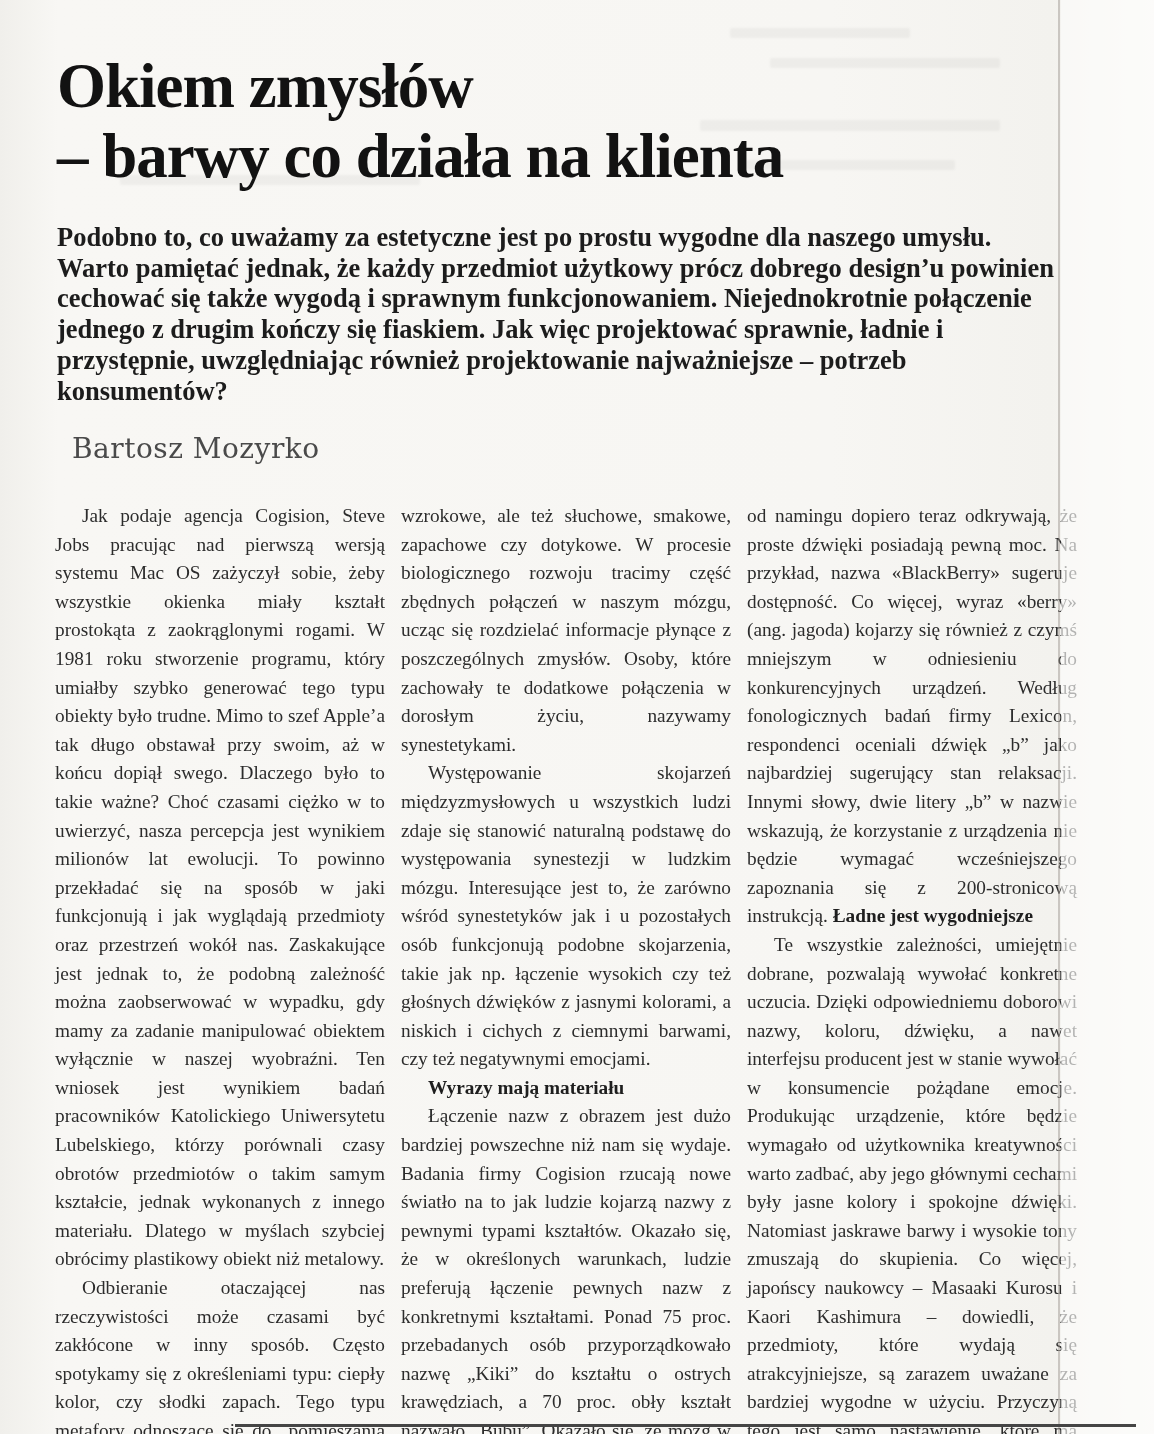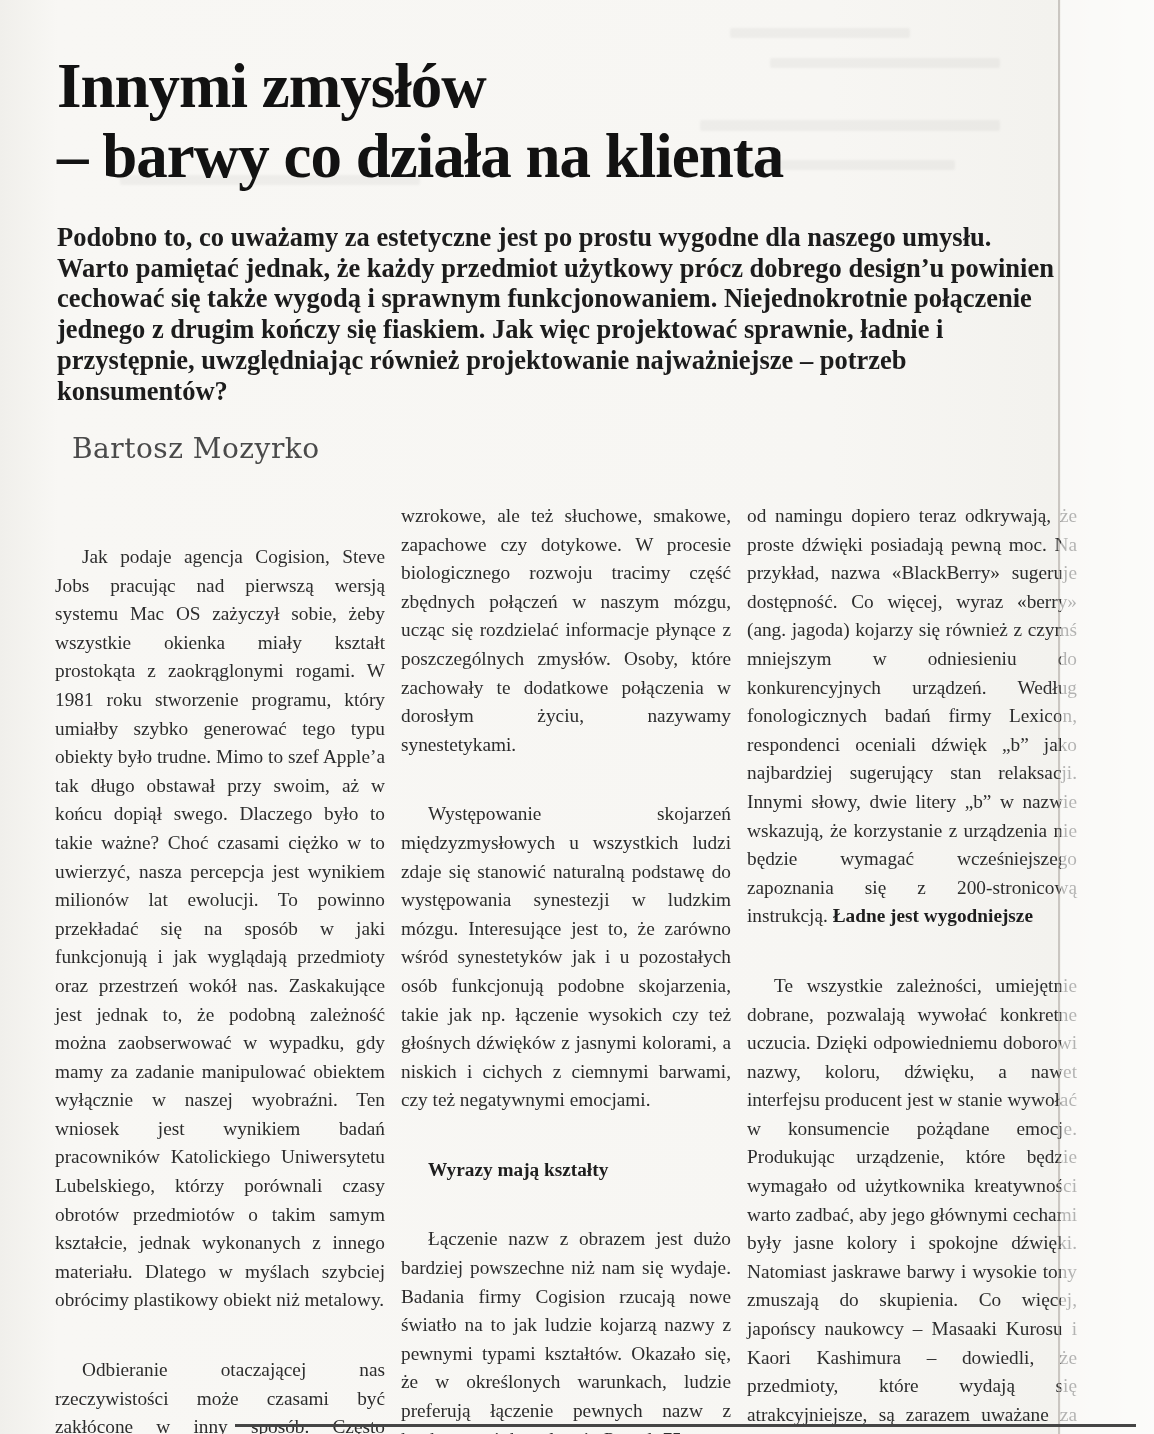--- a/index.html
+++ b/index.html
@@ -44,53 +44,53 @@
     position:absolute;left:55px;top:502px;width:1022px;
     display:flex;gap:16px;
   }
   .col{flex:1 1 0;min-width:0;}
   .para{
     margin:0;
     font-size:19.3px;line-height:28.6px;
     text-align:justify;
     color:#2c2c2c;
   }
-  .para.indent{text-indent:27px;margin-top:41px;}
+  .para.indent{text-indent:27px;}
   .para .bold, .para.subhead{font-weight:700;color:#1e1e1e;}
   .para.subhead{text-align:left;}
 </style>
 </head>
 <body>
 
 <div class="page">
 
   <div class="smudge" style="left:730px;top:28px;width:180px;height:10px"></div>
   <div class="smudge" style="left:770px;top:58px;width:230px;height:10px"></div>
   <div class="smudge" style="left:700px;top:120px;width:300px;height:11px"></div>
   <div class="smudge" style="left:745px;top:160px;width:210px;height:10px"></div>
   <div class="smudge" style="left:120px;top:175px;width:300px;height:10px"></div>
 
   <h1 class="headline">
-    <span style="display:block">Innymi zmysłów</span>
+    <span style="display:block">Okiem zmysłów</span>
     <span style="display:block">– barwy co działa na klienta</span>
   </h1>
 
   <div class="lead">Podobno to, co uważamy za estetyczne jest po prostu wygodne dla naszego umysłu. Warto pamiętać jednak, że każdy przedmiot użytkowy prócz dobrego design’u powinien cechować się także wygodą i sprawnym funkcjonowaniem. Niejednokrotnie połączenie jednego z drugim kończy się fiaskiem. Jak więc projektować sprawnie, ładnie i przystępnie, uwzględniając również projektowanie najważniejsze – potrzeb konsumentów?</div>
 
   <div class="author">Bartosz Mozyrko</div>
 
   <div class="columns">
       <div class="col">
         <p class="para indent"><span>Jak podaje agencja Cogision, Steve Jobs pracując nad pierwszą wersją systemu Mac OS zażyczył sobie, żeby wszystkie okienka miały kształt prostokąta z zaokrąglonymi rogami. W 1981 roku stworzenie programu, który umiałby szybko generować tego typu obiekty było trudne. Mimo to szef Apple’a tak długo obstawał przy swoim, aż w końcu dopiął swego. Dlaczego było to takie ważne? Choć czasami ciężko w to uwierzyć, nasza percepcja jest wynikiem milionów lat ewolucji. To powinno przekładać się na sposób w jaki funkcjonują i jak wyglądają przedmioty oraz przestrzeń wokół nas. Zaskakujące jest jednak to, że podobną zależność można zaobserwować w wypadku, gdy mamy za zadanie manipulować obiektem wyłącznie w naszej wyobraźni. Ten wniosek jest wynikiem badań pracowników Katolickiego Uniwersytetu Lubelskiego, którzy porównali czasy obrotów przedmiotów o takim samym kształcie, jednak wykonanych z innego materiału. Dlatego w myślach szybciej obrócimy plastikowy obiekt niż metalowy.</span></p>
         <p class="para indent"><span>Odbieranie otaczającej nas rzeczywistości może czasami być zakłócone w inny sposób. Często spotykamy się z określeniami typu: ciepły kolor, czy słodki zapach. Tego typu metafory odnoszące się do „pomieszania zmysłów” występują dość powszechnie, gdyż mózg nieświadomie może reagować na pojedynczy bodziec kilkoma zmysłami równocześnie. A więc, np. kolor wywołuje u noworodków nie tylko wrażenie</span></p>
       </div>
       <div class="col">
         <p class="para"><span>wzrokowe, ale też słuchowe, smakowe, zapachowe czy dotykowe. W procesie biologicznego rozwoju tracimy część zbędnych połączeń w naszym mózgu, ucząc się rozdzielać informacje płynące z poszczególnych zmysłów. Osoby, które zachowały te dodatkowe połączenia w dorosłym życiu, nazywamy synestetykami.</span></p>
         <p class="para indent"><span>Występowanie skojarzeń międzyzmysłowych u wszystkich ludzi zdaje się stanowić naturalną podstawę do występowania synestezji w ludzkim mózgu. Interesujące jest to, że zarówno wśród synestetyków jak i u pozostałych osób funkcjonują podobne skojarzenia, takie jak np. łączenie wysokich czy też głośnych dźwięków z jasnymi kolorami, a niskich i cichych z ciemnymi barwami, czy też negatywnymi emocjami.</span></p>
-        <p class="para indent subhead"><span class="bold">Wyrazy mają kształty</span></p>
+        <p class="para indent subhead"><span class="bold">Wyrazy mają materiału</span></p>
         <p class="para indent"><span>Łączenie nazw z obrazem jest dużo bardziej powszechne niż nam się wydaje. Badania firmy Cogision rzucają nowe światło na to jak ludzie kojarzą nazwy z pewnymi typami kształtów. Okazało się, że w określonych warunkach, ludzie preferują łączenie pewnych nazw z konkretnymi kształtami. Ponad 75 proc. przebadanych osób przyporządkowało nazwę „Kiki” do kształtu o ostrych krawędziach, a 70 proc. obły kształt nazwało „Bubu”. Okazało się, że mózg w sposób naturalny łączy literę „i” z kształtami ostrymi, a „u” z obłymi. Podobną zależność wykazano w stosunku do spółgłosek. Konsultanci</span></p>
       </div>
       <div class="col">
         <p class="para"><span>od namingu dopiero teraz odkrywają, że proste dźwięki posiadają pewną moc. Na przykład, nazwa «BlackBerry» sugeruje dostępność. Co więcej, wyraz «berry» (ang. jagoda) kojarzy się również z czymś mniejszym w odniesieniu do konkurencyjnych urządzeń. Według fonologicznych badań firmy Lexicon, respondenci oceniali dźwięk „b” jako najbardziej sugerujący stan relaksacji. Innymi słowy, dwie litery „b” w nazwie wskazują, że korzystanie z urządzenia nie będzie wymagać wcześniejszego zapoznania się z 200-stronicową instrukcją. </span><span class="bold">Ładne jest wygodniejsze</span></p>
         <p class="para indent"><span>Te wszystkie zależności, umiejętnie dobrane, pozwalają wywołać konkretne uczucia. Dzięki odpowiedniemu doborowi nazwy, koloru, dźwięku, a nawet interfejsu producent jest w stanie wywołać w konsumencie pożądane emocje. Produkując urządzenie, które będzie wymagało od użytkownika kreatywności warto zadbać, aby jego głównymi cechami były jasne kolory i spokojne dźwięki. Natomiast jaskrawe barwy i wysokie tony zmuszają do skupienia. Co więcej, japońscy naukowcy – Masaaki Kurosu i Kaori Kashimura – dowiedli, że przedmioty, które wydają się atrakcyjniejsze, są zarazem uważane za bardziej wygodne w użyciu. Przyczyną tego jest samo nastawienie, które ma wpływ na postrzeganą użyteczność produktu.</span></p>
       </div>
     </div>
 
   <div class="scan-strip"></div>
   <div class="scan-vline"></div>

